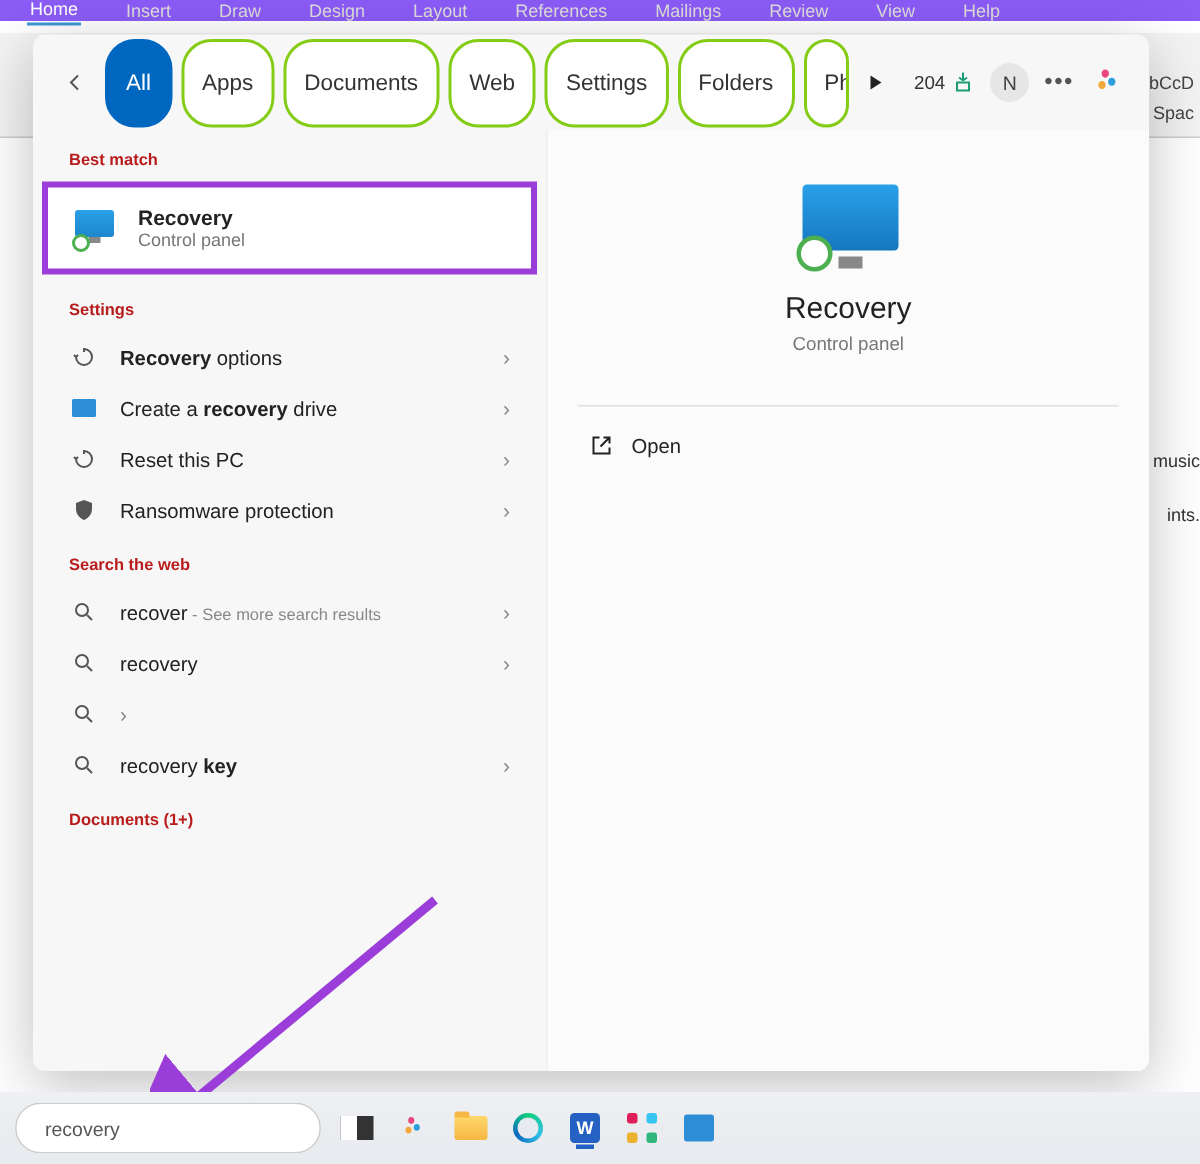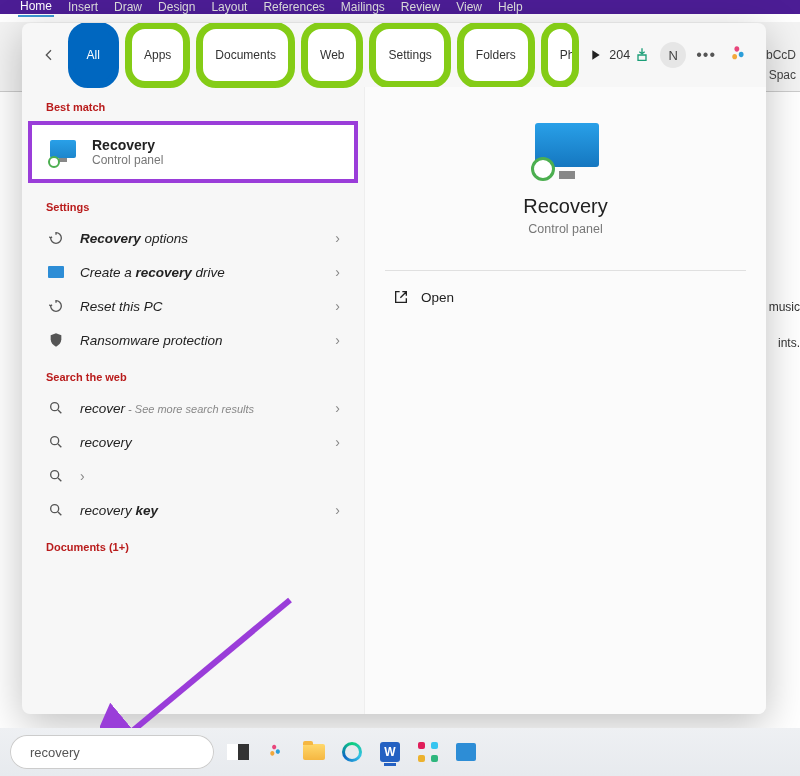--- a/index.html
+++ b/index.html
@@ -1,35 +1,35 @@
 <!DOCTYPE html>
 <html><head>
 <meta charset="utf-8">
 <style>
   * { box-sizing: border-box; margin: 0; padding: 0; font-family: 'Segoe UI', sans-serif; }
   html, body { width: 800px; height: 776px; overflow: hidden; background: #fff; }
 
   
-  .word-ribbon { position: absolute; top: 0; left: 0; width: 800px; height: 14px; background: #4c1d95; color: #ddd; display: flex; align-items: center; font-size: 12px; padding-left: 18px; gap: 12px; }
+  .word-ribbon { position: absolute; top: 0; left: 0; width: 800px; height: 14px; background: #8b5cf6; color: #ddd; display: flex; align-items: center; font-size: 12px; padding-left: 18px; gap: 28px; }
   .word-ribbon .tab { padding: 2px 2px; }
   .word-ribbon .home { color: #fff; border-bottom: 2px solid #3b97d3; }
 
   .word-bg { position: absolute; top: 22px; left: 0; width: 800px; height: 70px; background: #f3f3f3; border-bottom: 1px solid #ccc; }
   .bg-text { position: absolute; color: #444; font-size: 12px; }
   .bg-text.a { right: 4px; top: 48px; }
   .bg-text.b { right: 4px; top: 68px; }
   .bg-text.c { right: 0; top: 300px; color:#333; }
   .bg-text.d { right: 0; top: 336px; color:#333; }
 
   
   .flyout { position: absolute; top: 23px; left: 22px; width: 744px; height: 691px; background: #f7f7f7; border-radius: 8px; box-shadow: 0 10px 40px rgba(0,0,0,0.25); overflow: hidden; display: flex; flex-direction: column; }
   .flyout-top { height: 64px; display: flex; align-items: center; padding: 0 14px; gap: 6px; }
   .back-arrow { width: 28px; height: 28px; display: flex; align-items: center; justify-content: center; color: #555; cursor: pointer; }
   .filter-pills { display: flex; gap: 6px; align-items: center; }
-  .pill { background: #fff; border: 7px solid #84cc16; border-radius: 20px; padding: 19px 12px; font-size: 12px; color: #333; cursor: pointer; white-space: nowrap; }
+  .pill { background: #fff; border: 2px solid #84cc16; border-radius: 20px; padding: 19px 12px; font-size: 15px; color: #333; cursor: pointer; white-space: nowrap; }
   .pill.active { background: #0067c0; color: #fff; border-color: #0067c0; }
   .pill.ph { width: 30px; overflow: hidden; }
   .play-icn { width: 18px; display: flex; align-items: center; justify-content: center; cursor: pointer; color: #222; margin-left: 2px; }
   .top-right { margin-left: auto; display: flex; align-items: center; gap: 10px; }
   .rewards { font-size: 12.5px; color: #333; display: flex; align-items: center; gap: 4px; }
   .avatar { width: 26px; height: 26px; border-radius: 50%; background: #e6e6e6; display: flex; align-items: center; justify-content: center; font-size: 13px; color: #444; }
   .more { color: #555; cursor: pointer; font-size: 16px; letter-spacing: 1px; }
   .copilot { width: 26px; height: 26px; }
 
   .flyout-body { flex: 1; display: flex; }
@@ -40,21 +40,21 @@
   .best-match-item { display: flex; align-items: center; gap: 14px; padding: 12px 18px; background: #fff; border: 4px solid #9a3dd9; margin: 0 6px 4px 6px; cursor: pointer; }
   .bmi-icon { width: 28px; height: 24px; position: relative; }
   .monitor { width: 26px; height: 18px; background: linear-gradient(#29a0e8,#1d86cc); border-radius: 2px; position: relative; }
   .monitor::after { content:''; position:absolute; bottom:-4px; left:9px; width:8px; height:4px; background:#888; }
   .recycle-badge { position:absolute; bottom:-4px; left:-2px; width:12px; height:12px; border:2px solid #4caf50; border-radius:50%; background:#fff; }
   .bmi-text .title { font-size: 14px; font-weight: 600; color: #222; }
   .bmi-text .sub { font-size: 12px; color: #777; }
 
   .setting-row, .web-row { display: flex; align-items: center; padding: 9px 24px; gap: 14px; cursor: pointer; font-size: 13.5px; color: #222; }
   .row-icon { width: 20px; display: flex; justify-content: center; color: #555; }
-  .row-text { flex: 1; font-style: italic; }
+  .row-text { flex: 1; }
   .row-text b { font-weight: 600; }
   .chev { color: #888; font-size: 14px; }
   .muted { color: #888; font-size: 11px; }
 
   .preview-icon { width: 70px; height: 56px; margin: 0 auto 16px; position: relative; }
   .preview-icon .bigmon { width: 64px; height: 44px; background: linear-gradient(#29a0e8,#1577c0); border-radius: 3px; margin-left:4px; }
   .preview-icon .bigmon::after { content:''; position:absolute; bottom:0; left:28px; width:16px; height:8px; background:#888; }
   .preview-icon .badge { position:absolute; bottom:-2px; left:0; width:24px; height:24px; border:3px solid #4caf50; border-radius:50%; background:#fff; }
   .preview-title { text-align: center; font-size: 20px; color: #222; }
   .preview-sub { text-align: center; font-size: 12.5px; color: #777; margin-top: 4px; }

